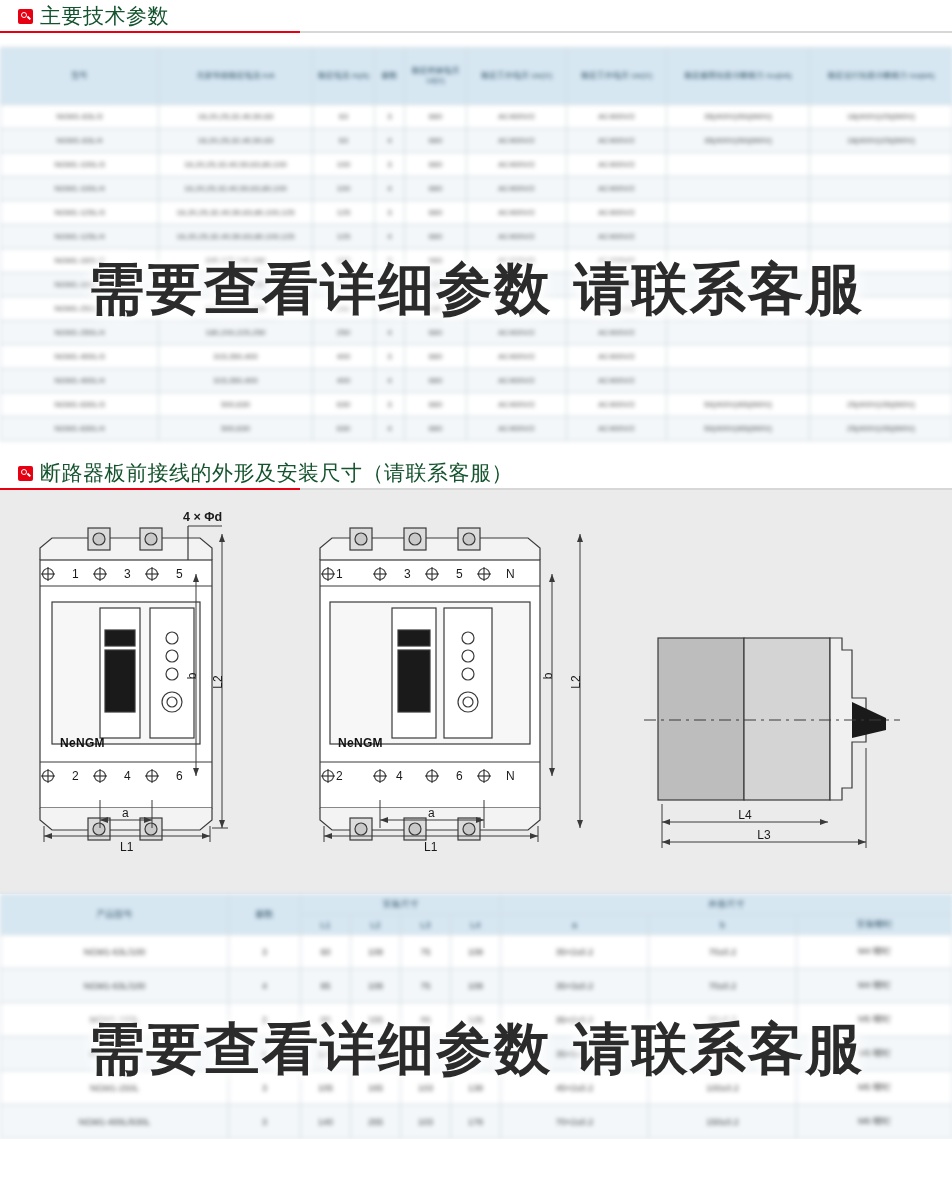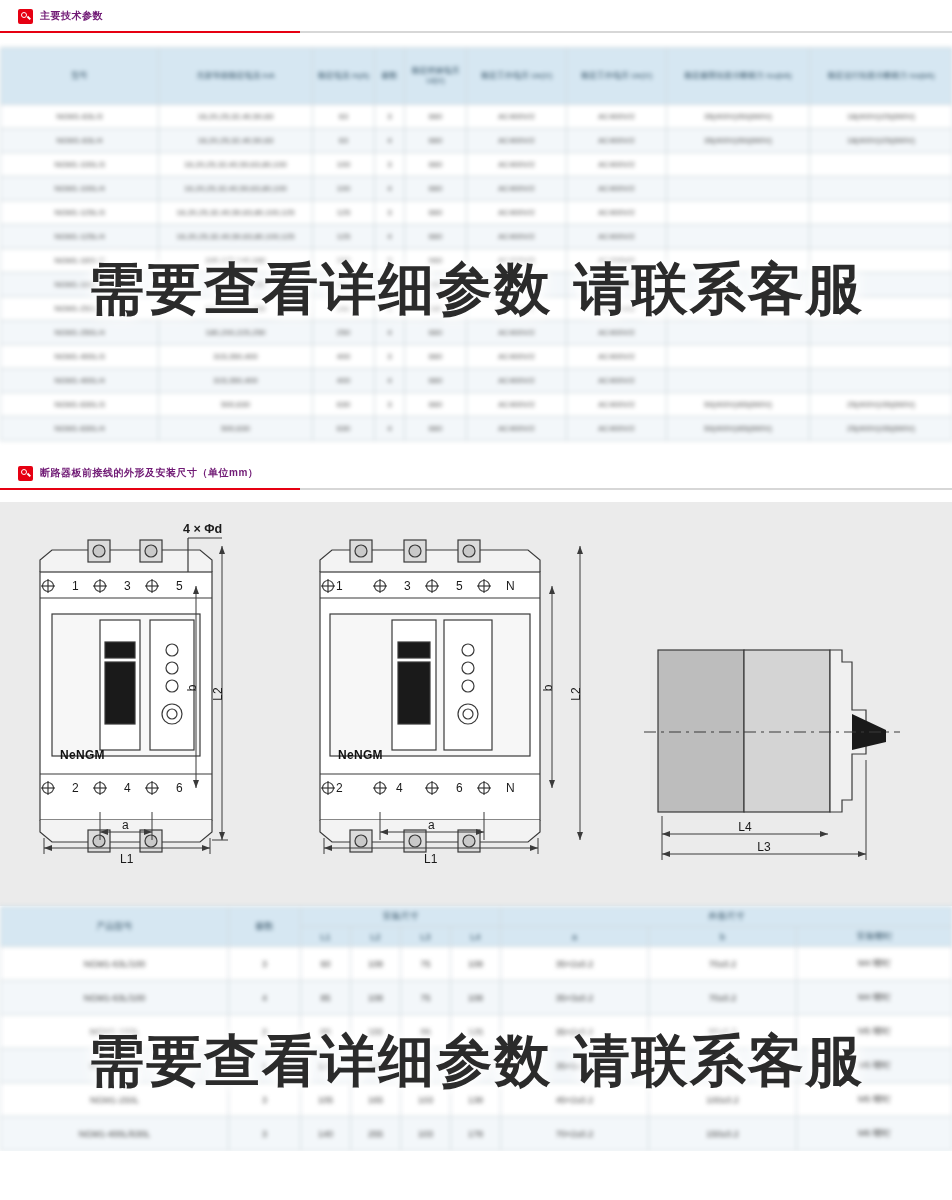--- a/index.html
+++ b/index.html
@@ -28,21 +28,21 @@
   }
   .sec-icon::before{
     content:"";position:absolute;left:3px;top:3px;width:6px;height:6px;
     border:1.5px solid #fff;border-radius:50%;box-sizing:border-box;
   }
   .sec-icon::after{
     content:"";position:absolute;left:8.5px;top:8.5px;width:4px;height:1.6px;
     background:#fff;transform:rotate(45deg);
   }
   .sec-title{
-    font-size:10px;color:#701a75;font-weight:bold;letter-spacing:.5px;
+    font-size:21px;color:#14532d;font-weight:normal;letter-spacing:.5px;
     line-height:16px;
   }
 
   
   .tbl-wrap{position:relative;margin-top:14px;}
   .blur{filter:blur(2.2px);}
   table.spec{border-collapse:collapse;width:952px;table-layout:fixed;font-size:8px;color:#4a4a4a;}
   table.spec th,table.spec td{
     border:1px solid #cfd8dd;text-align:center;vertical-align:middle;
     padding:2px 1px;line-height:1.25;
@@ -57,21 +57,21 @@
     position:absolute;left:0;right:0;
     text-align:center;
     font-size:56px;font-weight:bold;color:#2b2b2b;
     letter-spacing:2px;
     text-shadow:0 0 8px #fff,0 0 16px #fff,0 0 24px #fff;
     font-family:"DejaVu Sans","Liberation Sans",sans-serif;
   }
 
   
   .drawing{
-    background:#ebebeb;width:952px;height:404px;position:relative;margin-top:12px;
+    background:#ebebeb;width:952px;height:404px;position:relative;margin-top:0;
   }
 
   
   table.dims{border-collapse:collapse;width:952px;table-layout:fixed;font-size:9px;color:#444;}
   table.dims th,table.dims td{
     border:1px solid #cfd8dd;text-align:center;vertical-align:middle;padding:3px 2px;
   }
   table.dims thead th{background:#d6e7f2;color:#2b4a5e;font-weight:normal;}
   table.dims tbody tr{height:34px;}
   table.dims tbody tr:nth-child(even){background:#f3f7fa;}
@@ -270,21 +270,21 @@
             <td>50(400V)/65(690V)</td>
             <td>25(400V)/35(690V)</td>
           </tr>
       </tbody>
     </table>
     <div class="overlay-text" style="top:205px;">需要查看详细参数 请联系客服</div>
   </div>
 
   <div class="sec-head" style="margin-top:24px;">
     <span class="sec-icon"></span>
-    <span class="sec-title">断路器板前接线的外形及安装尺寸（单位mm）</span>
+    <span class="sec-title">断路器板前接线的外形及安装尺寸（请联系客服）</span>
     <span class="bar"></span>
   </div>
 
   <div class="drawing">
     <svg width="952" height="404" viewBox="0 0 952 404">
       <g stroke="#3a3a3a" fill="none" stroke-width="1.2">
 
         <g transform="translate(0,0)">
 
           <path d="M40,70 L40,58 L52,48 L200,48 L212,58 L212,70" fill="#f3f3f3"></path>

